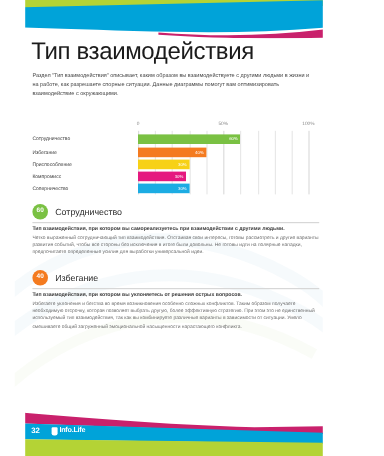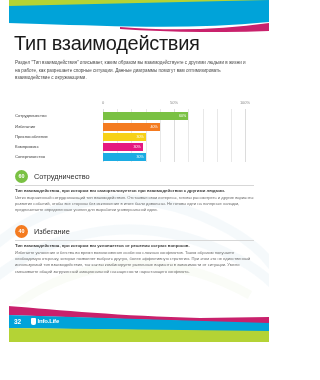--- a/index.html
+++ b/index.html
@@ -11,23 +11,24 @@
     height: 380px;
     overflow: hidden;
     background: #ffffff;
     font-family: "Liberation Sans", sans-serif;
     -webkit-font-smoothing: antialiased;
   }
 
   .page {
     position: relative;
     width: 269px;
-    height: 342px;
+    height: 380px;
     background: #ffffff;
     overflow: hidden;
+    margin-left: 12px;
   }
 
   
   .banner {
     position: absolute;
     left: 0; top: 0;
     width: 269px;
     height: 32px;
     overflow: hidden;
   }

